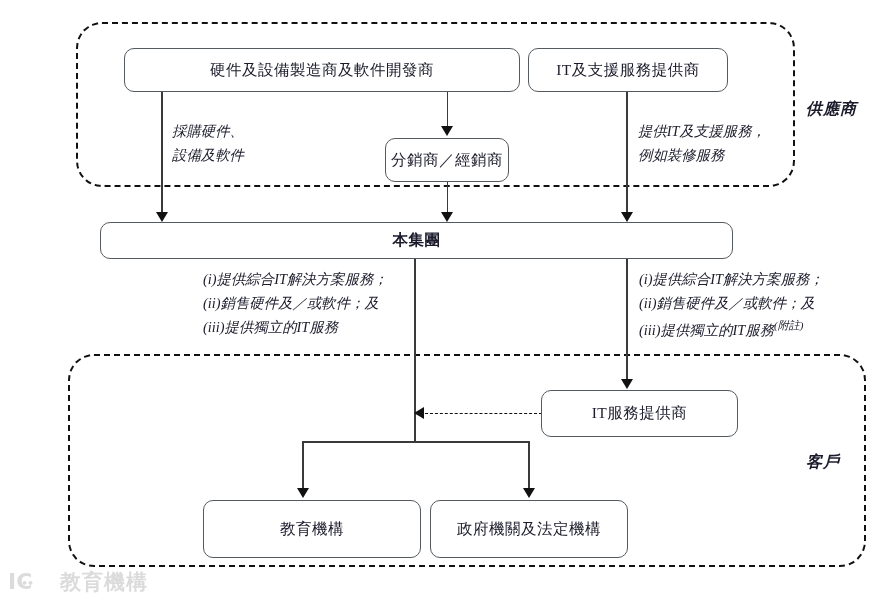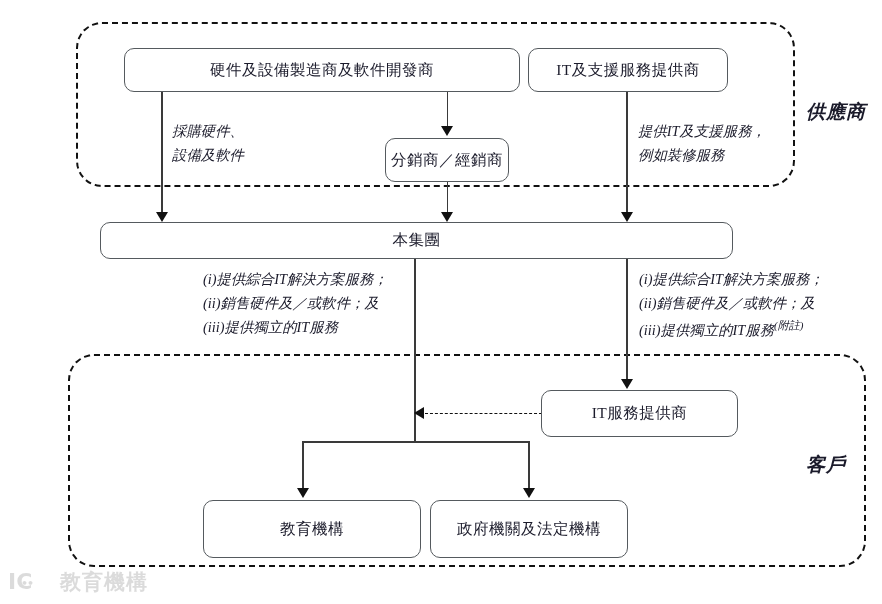--- a/index.html
+++ b/index.html
@@ -22,35 +22,35 @@
     display: flex;
     align-items: center;
     justify-content: center;
     text-align: center;
     color: #1b1b2b;
     font-size: 15.5px;
     letter-spacing: 0.5px;
     line-height: 1.35;
     z-index: 4;
   }
-  .node.bold { font-weight: normal; }
+  .node.bold { font-weight: bold; }
 
   
   .region {
     position: absolute;
     border: 2.2px dashed #111111;
     border-radius: 26px;
     z-index: 1;
     background: transparent;
   }
   .region-label {
     position: absolute;
     font-style: italic;
     font-weight: bold;
-    font-size: 19px;
+    font-size: 16px;
     color: #1b1b2b;
     letter-spacing: 1px;
     z-index: 5;
     white-space: nowrap;
   }
 
   
   .vline, .hline {
     position: absolute;
     background: #3a3a3a;

